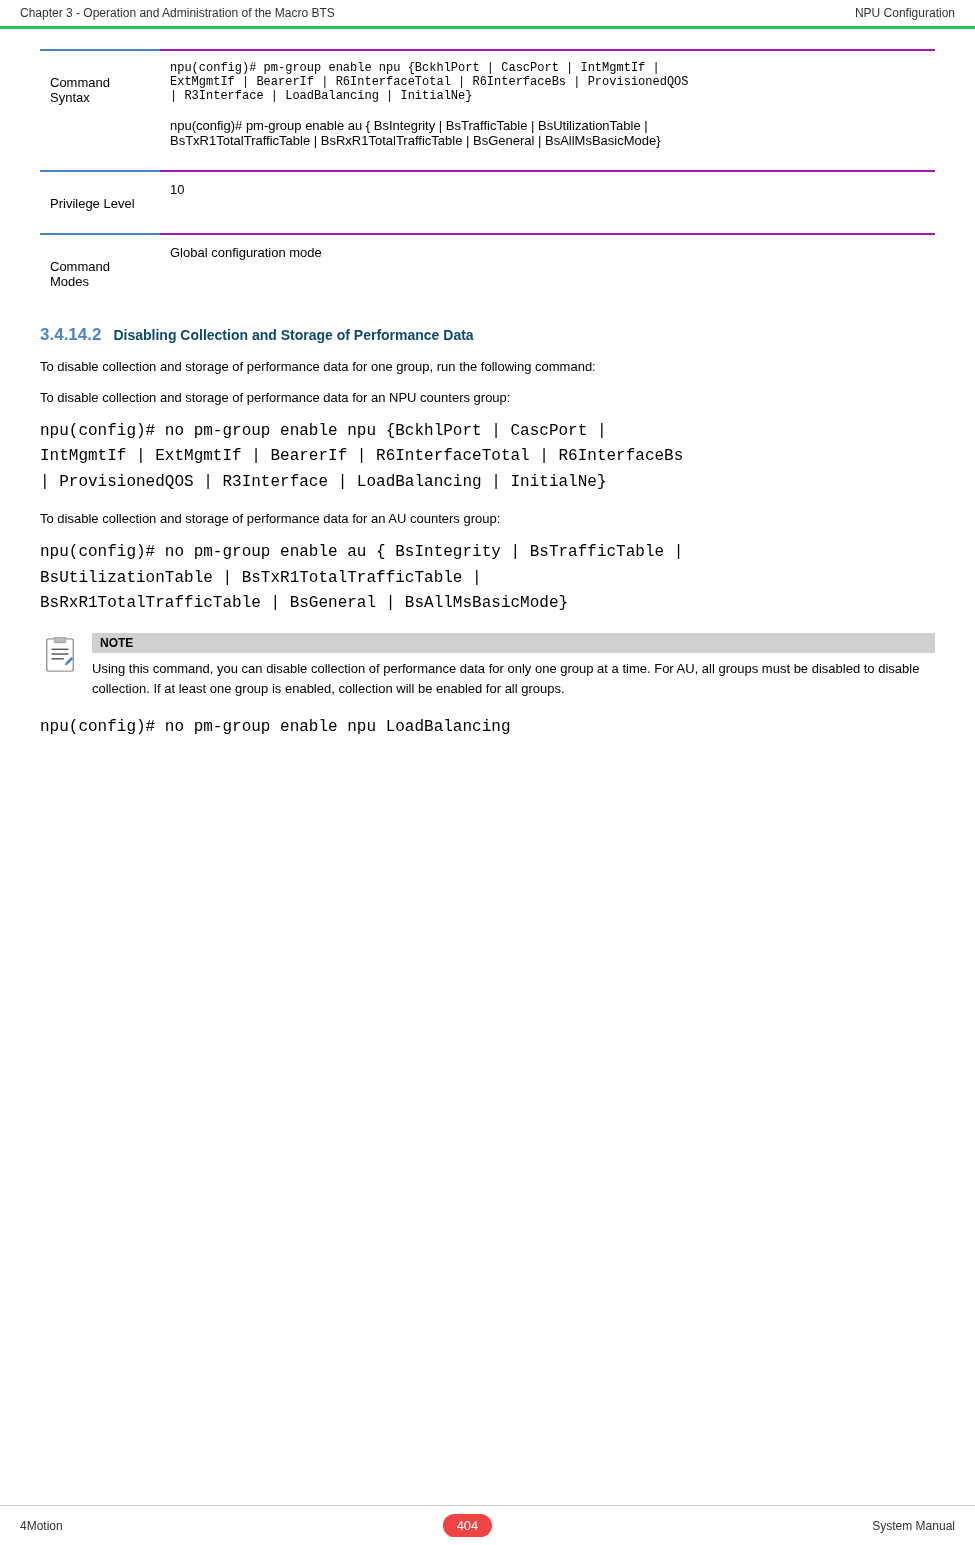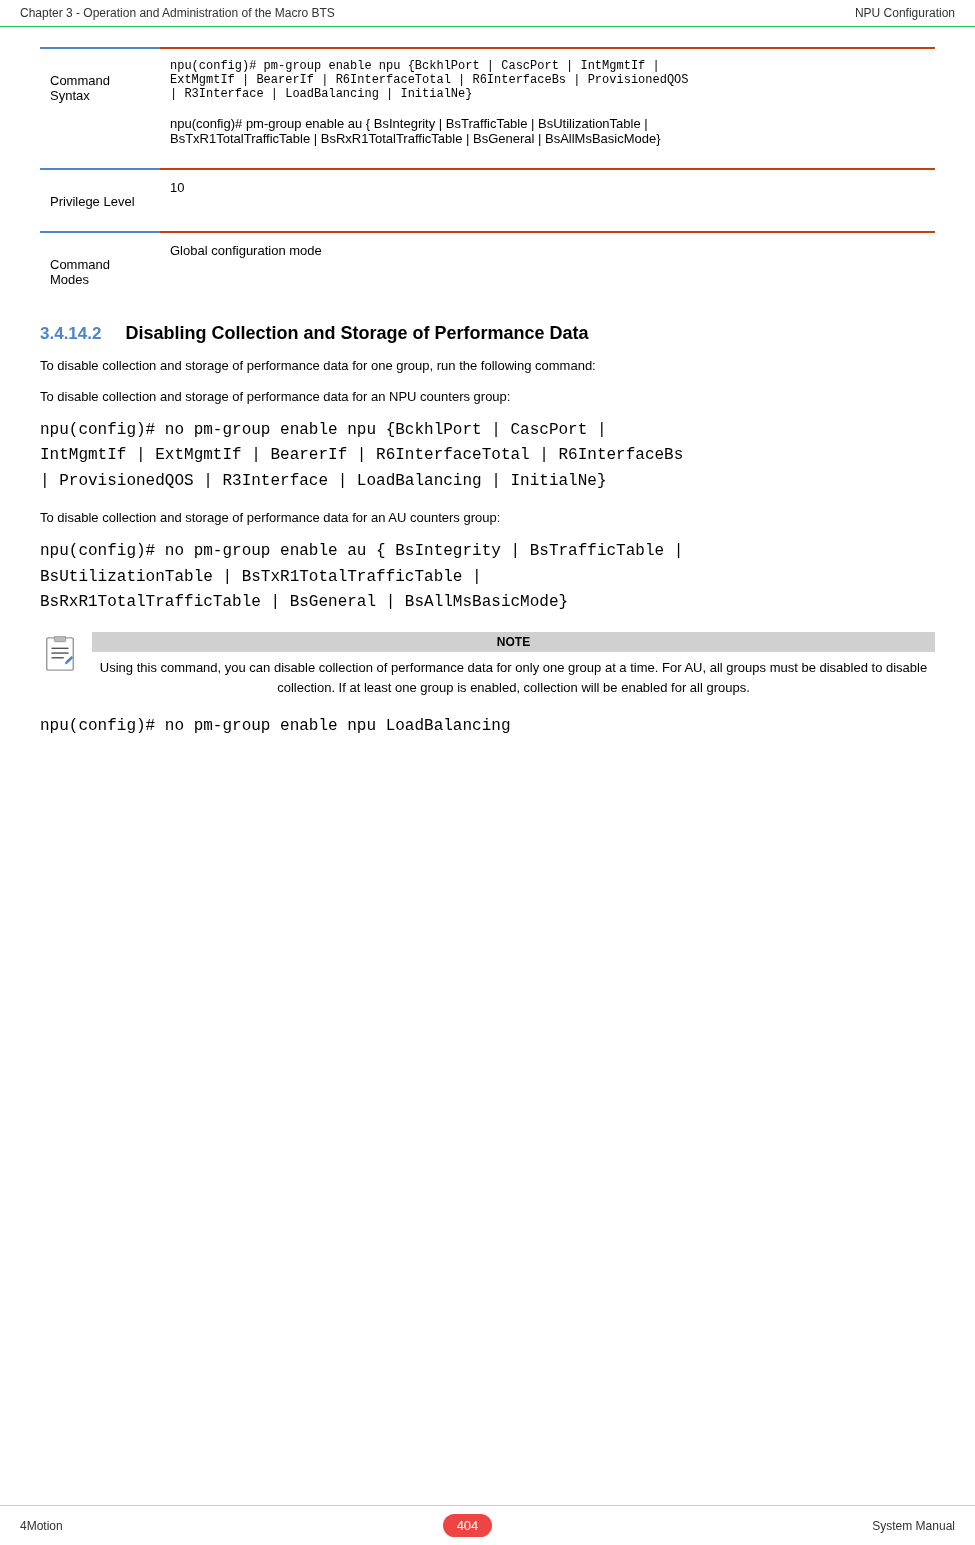--- a/index.html
+++ b/index.html
@@ -12,21 +12,21 @@
       min-height: 1545px;
       position: relative;
     }
 
     
     .page-header {
       display: flex;
       justify-content: space-between;
       align-items: center;
       padding: 6px 20px;
-      border-bottom: 1px solid #22c55e;
+      border-bottom: 3px solid #22c55e;
       background: #fff;
     }
     .header-left {
       font-size: 12px;
       color: #333;
     }
     .header-right {
       font-size: 12px;
       color: #333;
     }
@@ -49,44 +49,44 @@
     .info-table .label-cell {
       width: 120px;
       font-size: 13px;
       font-weight: normal;
       color: #000;
       border-top: 2px solid #4a86c8;
       padding-top: 24px;
     }
     .info-table .value-cell {
       font-size: 13px;
-      border-top: 2px solid #c2410c;
+      border-top: 2px solid #a21caf;
       padding-top: 10px;
     }
     .info-table .mono {
       font-family: 'Courier New', Courier, monospace;
       font-size: 12px;
     }
 
     
     .section-heading {
       margin: 24px 0 12px 0;
       display: flex;
       align-items: baseline;
-      gap: 24px;
+      gap: 12px;
     }
     .section-number {
       font-size: 17px;
       font-weight: bold;
       color: #4a86c8;
     }
     .section-title {
-      font-size: 18px;
+      font-size: 14px;
       font-weight: bold;
-      color: #000000;
+      color: #0c4a6e;
     }
 
     
     .body-para {
       font-size: 13px;
       line-height: 1.6;
       margin-bottom: 10px;
       color: #000;
     }
 
@@ -114,21 +114,20 @@
       align-items: flex-start;
       justify-content: center;
       padding-top: 4px;
     }
     .note-icon svg {
       width: 32px;
       height: 36px;
     }
     .note-content {
       flex: 1;
-      text-align: center;
     }
     .note-header {
       background: #d0d0d0;
       padding: 3px 8px;
       font-weight: bold;
       font-size: 12px;
       margin-bottom: 6px;
     }
     .note-text {
       font-size: 13px;

